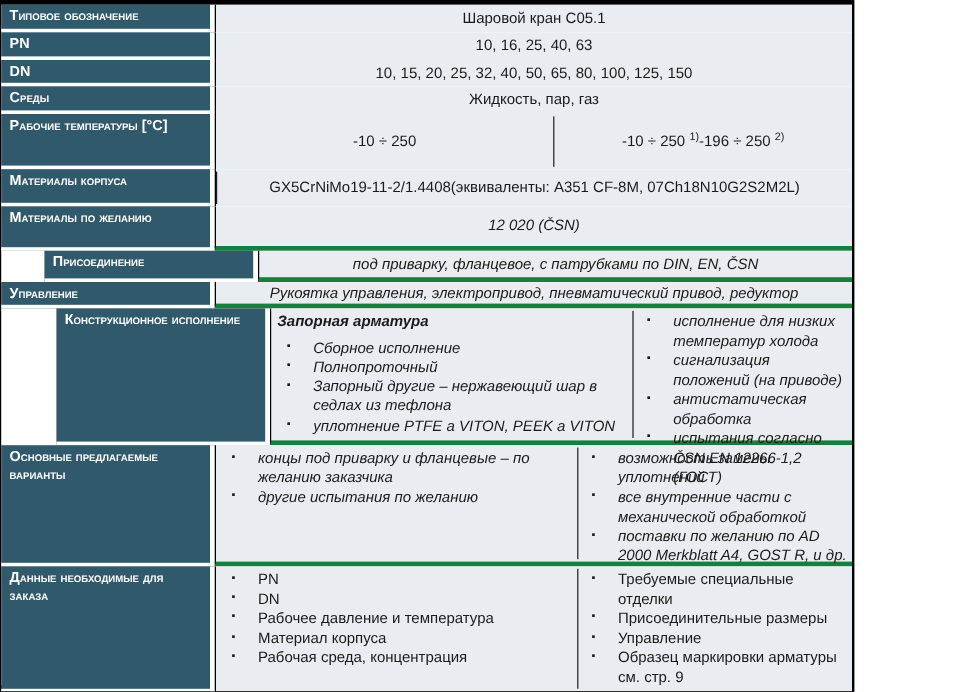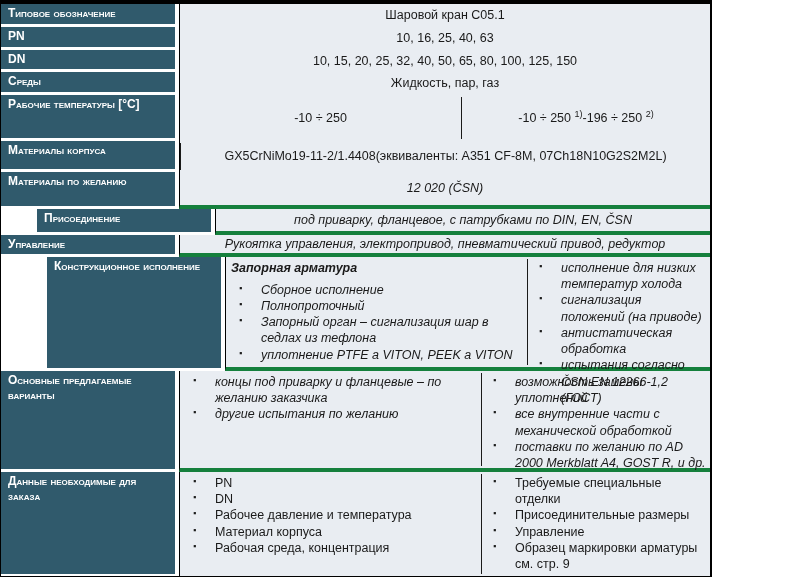--- a/index.html
+++ b/index.html
@@ -131,21 +131,21 @@
     </div>
 
     <div class="row r-design">
       <div class="label-cell">Конструкционное исполнение</div>
       <div class="content-cell bullets hline">
         <div class="bul-left">
           <div class="list-heading">Запорная арматура</div>
           <ul class="blist">
             <li>Сборное исполнение</li>
             <li>Полнопроточный</li>
-            <li>Запорный орган – сигнализация шар в седлах из тефлона</li>
+            <li>Запорный другие – нержавеющий шар в седлах из тефлона</li>
             <li>уплотнение PTFE а VITON, PEEK а VITON</li>
           </ul>
         </div>
         <div class="vdivider"></div>
         <div class="bul-right">
           <ul class="blist">
             <li>исполнение для низких температур холода</li>
             <li>сигнализация положений (на приводе)</li>
             <li>антистатическая обработка</li>
             <li>испытания согласно ČSN EN 12266-1,2 (ГОСТ)</li>

